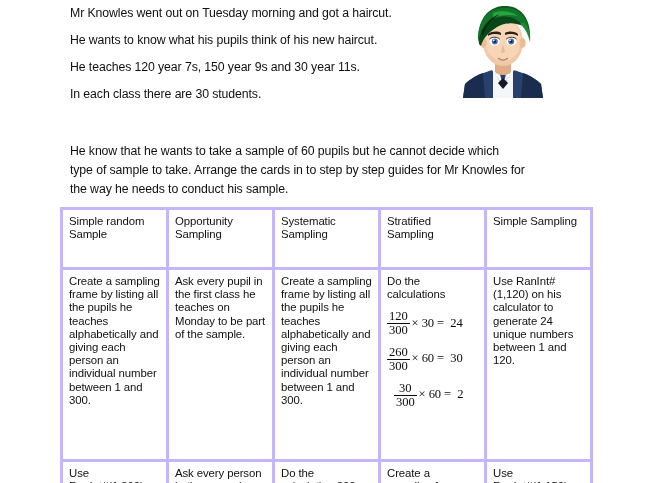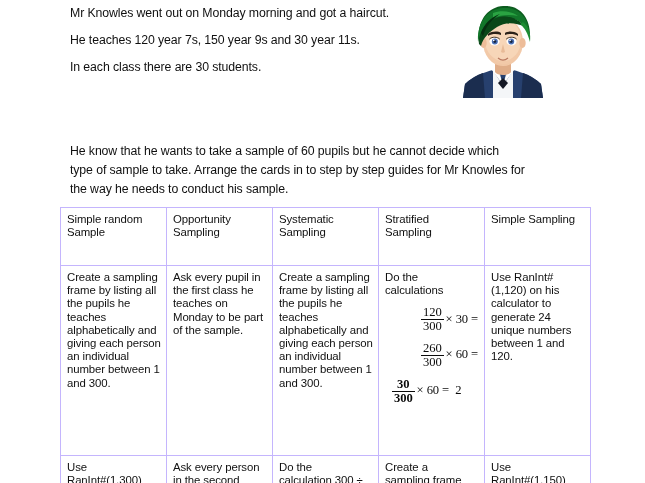--- a/index.html
+++ b/index.html
@@ -69,21 +69,21 @@
   
   .card-table {
     position: absolute;
     left: 60px;
     top: 207px;
     width: 530px;
     border-collapse: collapse;
     table-layout: fixed;
   }
   .card-table td {
-    border: 1px solid #c4b5fd;
+    border: 3px solid #c4b5fd;
     vertical-align: top;
     padding: 5px 5px 4px 6px;
     font-size: 11.4px;
     line-height: 13.2px;
     color: #101010;
     letter-spacing: -0.1px;
     overflow: hidden;
   }
   .card-table col { width: 106px; }
 
@@ -105,42 +105,42 @@
     font-size: 12.6px;
     color: #0b0b0b;
   }
   .calc:last-child { margin-bottom: 0; }
   .frac {
     display: inline-flex;
     flex-direction: column;
     align-items: center;
     line-height: 1.02;
     margin-right: 2px;
-    margin-left: 36px;
   }
   .frac .num {
     padding: 0 2px 0px 2px;
   }
   .frac .den {
     border-top: 1.1px solid #0b0b0b;
     padding: 0px 2px 0 2px;
   }
   .calc .rest {
     white-space: pre;
     padding-bottom: 1px;
   }
-  .calc.indented .frac { margin-left: 7px; font-weight: bold; }
+  .calc.indented .frac { margin-left: 7px; }
 </style>
 </head>
 <body>
 
 <div class="page">
 
   <div class="intro">
-    <p>Mr Knowles went out on Monday morning and got a haircut.</p>
+    <p>Mr Knowles went out on Tuesday morning and got a haircut.</p>
+    <p>He wants to know what his pupils think of his new haircut.</p>
     <p>He teaches 120 year 7s, 150 year 9s and 30 year 11s.</p>
     <p>In each class there are 30 students.</p>
   </div>
 
   <div class="avatar-wrap">
     <svg class="avatar-svg" width="96" height="98" viewBox="0 0 96 98">
       <rect x="0" y="0" width="96" height="98" fill="#ffffff"></rect>
 
       <path d="M8 98 L10 84 C18 76 30 72 38 70 L58 70 C66 72 78 76 86 84 L88 98 Z" fill="#27406e"></path>
       <path d="M8 98 L10 84 C15 79 22 75 28 73 L30 98 Z" fill="#1b2d4f"></path>

